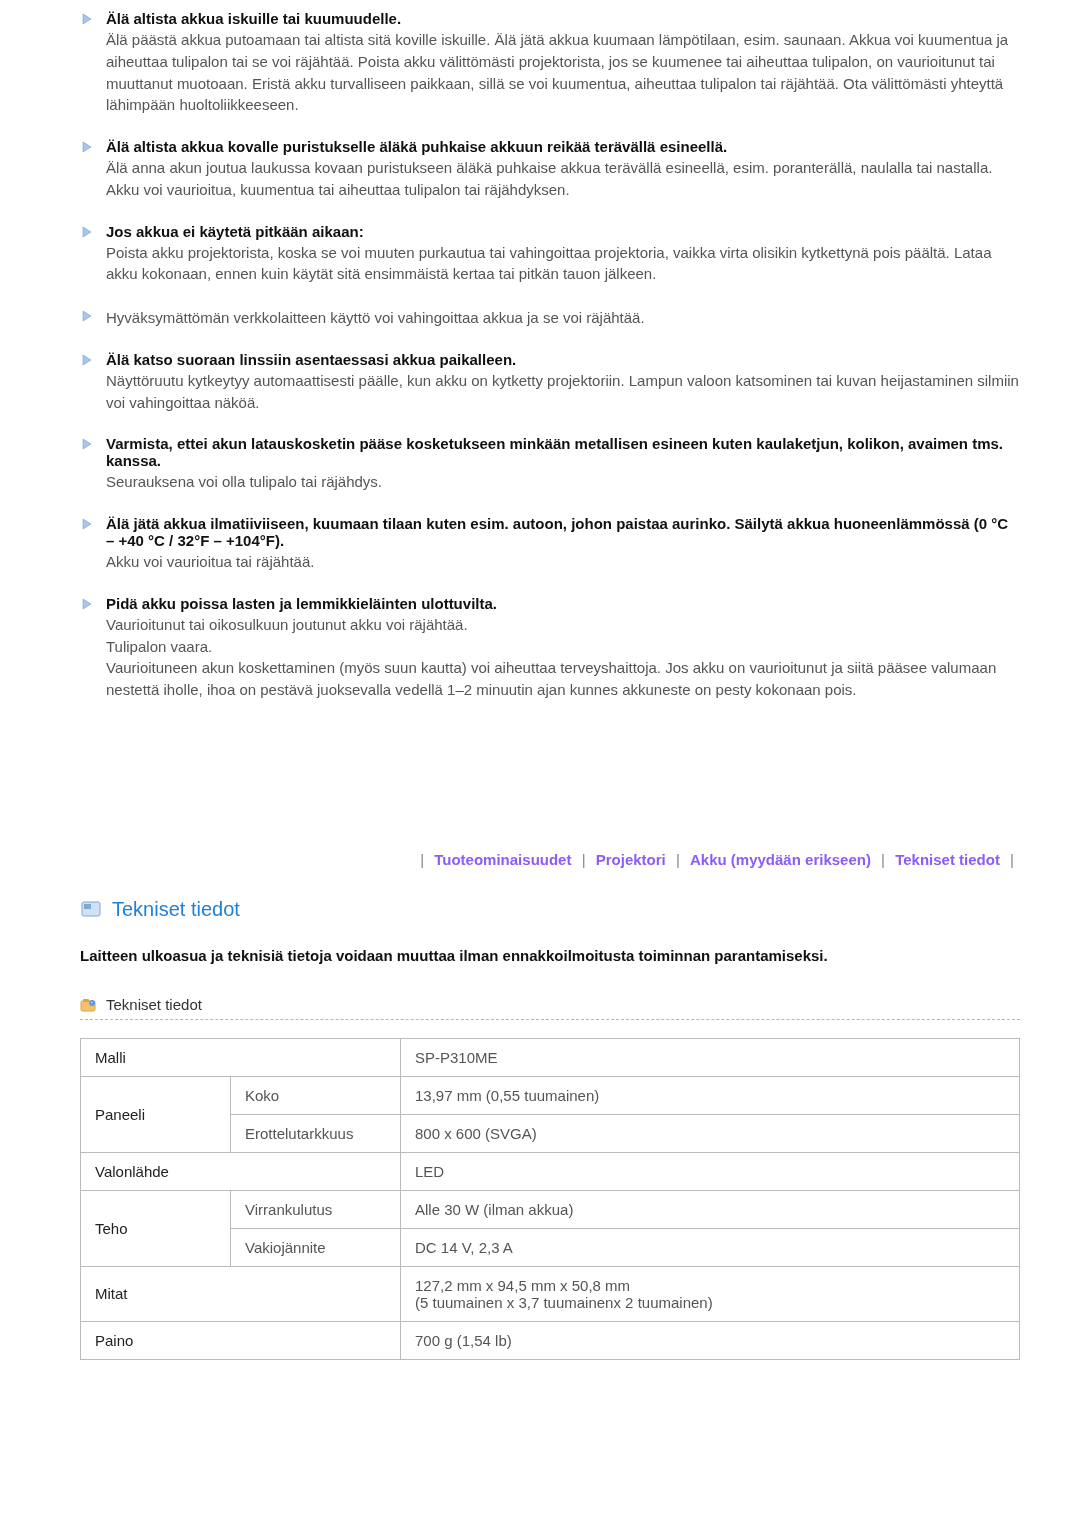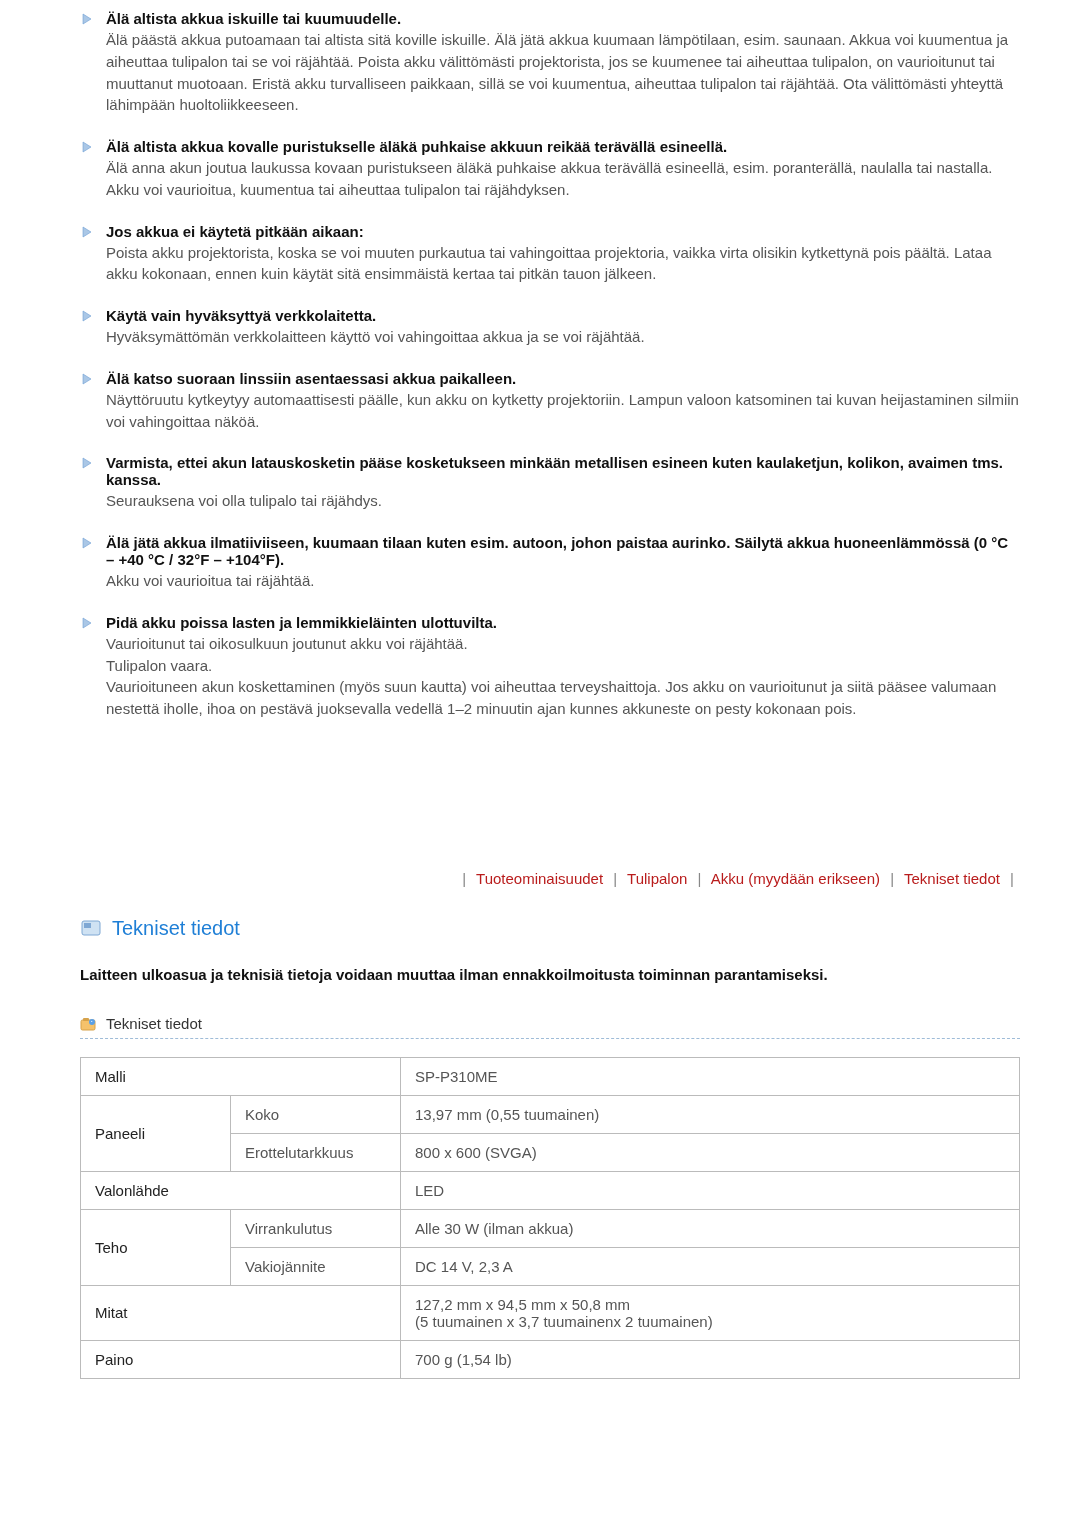--- a/index.html
+++ b/index.html
@@ -40,23 +40,23 @@
     color: #555;
     line-height: 1.45;
   }
   .nav-links {
     margin-top: 150px;
     text-align: right;
     font-size: 15px;
     color: #666;
   }
   .nav-links a {
-    color: #b91c1c;
+    color: #8b5cf6;
     text-decoration: none;
-    font-weight: 400;
+    font-weight: 700;
   }
   .nav-links .sep { color: #888; padding:0 6px; }
   .section-heading {
     margin-top: 30px;
     display: flex;
     align-items: center;
     gap: 10px;
   }
   .section-heading .sh-icon svg { display:block; }
   .section-heading .sh-label {
@@ -140,21 +140,20 @@
         </span>
         <div class="warn-title">Jos akkua ei käytetä pitkään aikaan:</div>
         <div class="warn-body" style="white-space: pre-line;">Poista akku projektorista, koska se voi muuten purkautua tai vahingoittaa projektoria, vaikka virta olisikin kytkettynä pois päältä. Lataa akku kokonaan, ennen kuin käytät sitä ensimmäistä kertaa tai pitkän tauon jälkeen.</div>
       </div>
       <div class="warning-item">
         <span class="bullet-icon">
           <svg width="14" height="14" viewBox="0 0 14 14">
             <polygon points="3,2 11,7 3,12" fill="#aac7e6" stroke="#6d9ed4" stroke-width="0.6"></polygon>
           </svg>
         </span>
-        <div class="warn-title">Käytä vain hyväksyttyä verkkolaitetta.</div>
         <div class="warn-body" style="white-space: pre-line;">Hyväksymättömän verkkolaitteen käyttö voi vahingoittaa akkua ja se voi räjähtää.</div>
       </div>
       <div class="warning-item">
         <span class="bullet-icon">
           <svg width="14" height="14" viewBox="0 0 14 14">
             <polygon points="3,2 11,7 3,12" fill="#aac7e6" stroke="#6d9ed4" stroke-width="0.6"></polygon>
           </svg>
         </span>
         <div class="warn-title">Älä katso suoraan linssiin asentaessasi akkua paikalleen.</div>
         <div class="warn-body" style="white-space: pre-line;">Näyttöruutu kytkeytyy automaattisesti päälle, kun akku on kytketty projektoriin. Lampun valoon katsominen tai kuvan heijastaminen silmiin voi vahingoittaa näköä.</div>
@@ -187,21 +186,21 @@
         <div class="warn-body" style="white-space: pre-line;">Vaurioitunut tai oikosulkuun joutunut akku voi räjähtää.
 Tulipalon vaara.
 Vaurioituneen akun koskettaminen (myös suun kautta) voi aiheuttaa terveyshaittoja. Jos akku on vaurioitunut ja siitä pääsee valumaan nestettä iholle, ihoa on pestävä juoksevalla vedellä 1–2 minuutin ajan kunnes akkuneste on pesty kokonaan pois.</div>
       </div>
     </div>
 
   <div class="nav-links">
     <span class="sep">|</span>
     <a href="#">Tuoteominaisuudet</a>
     <span class="sep">|</span>
-    <a href="#">Tulipalon</a>
+    <a href="#">Projektori</a>
     <span class="sep">|</span>
     <a href="#">Akku (myydään erikseen)</a>
     <span class="sep">|</span>
     <a href="#">Tekniset tiedot</a>
     <span class="sep">|</span>
   </div>
 
   <div class="section-heading">
     <span class="sh-icon">
       <svg width="22" height="22" viewBox="0 0 22 22">

